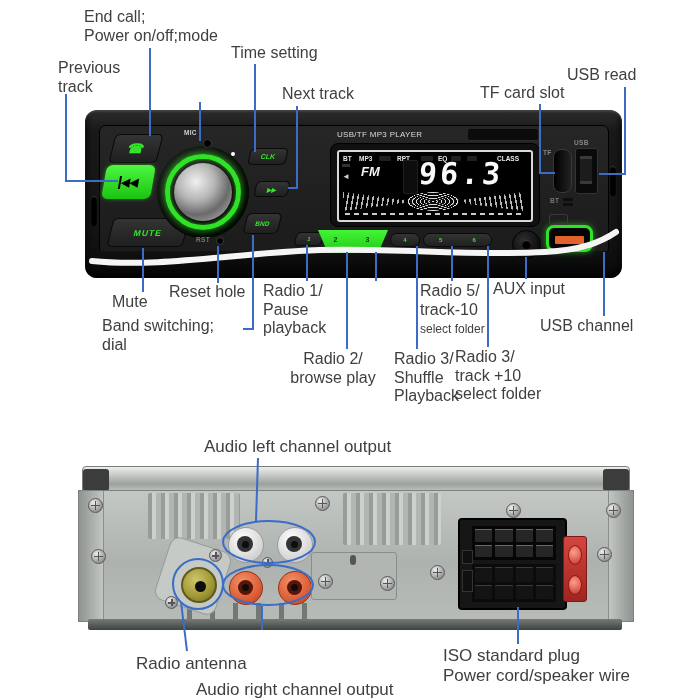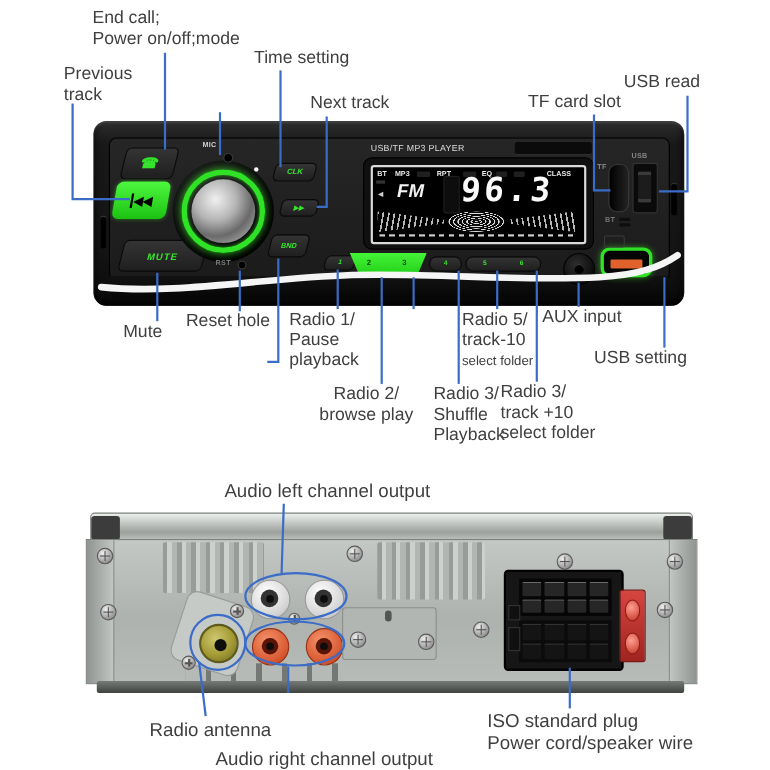--- a/index.html
+++ b/index.html
@@ -17,21 +17,21 @@
   .pbtn{position:absolute;display:flex;align-items:center;justify-content:center;background:linear-gradient(180deg,#343434,#1f1f1f);border:1px solid #0a0a0a;border-radius:5px;transform:skewX(-14deg);color:#35e42c;font-weight:bold;}
   .gbtn{position:absolute;display:flex;align-items:center;justify-content:center;background:linear-gradient(180deg,#4df73f,#1cc212);border-radius:6px;transform:skewX(-10deg);color:#042f03;font-weight:bold;box-shadow:0 0 4px rgba(60,230,40,.5);}
   .tinytxt{position:absolute;color:#9a9a9a;font-size:6.5px;font-weight:bold;letter-spacing:.3px;}
   .hole{position:absolute;border-radius:50%;background:#000;border:1px solid #3a3a3a;}
   
   #disp-bezel{position:absolute;left:245px;top:33px;width:208px;height:82px;background:#101010;border-radius:8px;border:1px solid #000;}
   #screen{position:absolute;left:252px;top:40px;width:192px;height:68px;background:#000;border:2px solid #d9d9d9;border-radius:3px;}
   .ind{position:absolute;top:3px;color:#e8e8e8;font-size:6.5px;font-weight:bold;}
   .ind-dim{position:absolute;top:4px;height:5px;background:#1f1f1f;border-radius:1px;}
   #freq{position:absolute;left:80px;top:4px;color:#fafafa;font-family:"DejaVu Sans Mono",monospace;font-weight:bold;font-size:30px;letter-spacing:3px;transform:skewX(-5deg);}
-  #band{position:absolute;left:22px;top:12px;color:#f2f2f2;font-weight:bold;font-style:italic;font-size:17px;}
+  #band{position:absolute;left:22px;top:12px;color:#f2f2f2;font-weight:bold;font-style:italic;font-size:13px;}
   .wing{position:absolute;top:40px;height:19px;opacity:.85;}
   .wing-l{background:repeating-linear-gradient(100deg,#d8d8d8 0 1.5px,transparent 1.5px 5px);clip-path:polygon(0 0,100% 42%,100% 58%,0 100%);}
   .wing-r{background:repeating-linear-gradient(80deg,#d8d8d8 0 1.5px,transparent 1.5px 5px);clip-path:polygon(0 42%,100% 0,100% 100%,0 58%);}
   #disc{position:absolute;left:68px;top:40px;width:52px;height:19px;border-radius:50%;background:repeating-radial-gradient(ellipse at center,#ddd 0 1px,#0a0a0a 1.5px 4px);}
   #dashline{position:absolute;left:6px;top:61px;width:178px;height:2px;background:repeating-linear-gradient(90deg,#ccc 0 5px,transparent 5px 9px);}
   
   .screw{position:absolute;width:13px;height:13px;border-radius:50%;background:radial-gradient(circle at 35% 30%,#eee,#aaa 55%,#707070);border:1px solid #5a5a5a;}
   .screw:before{content:"";position:absolute;left:14%;top:46%;width:72%;height:1.5px;background:#555;}
   .screw:after{content:"";position:absolute;top:14%;left:46%;height:72%;width:1.5px;background:#555;}
   .ribs{position:absolute;background:repeating-linear-gradient(90deg,#989c98 0 4px,#cdd1cd 4px 8px,#b2b6b2 8px 13px);border-radius:2px;}
@@ -257,35 +257,37 @@
 Power on/off;mode</div>
   <div class="lbl" style="left:58px;top:59px;z-index:6;">Previous
 track</div>
   <div class="lbl" style="left:231px;top:44px;z-index:6;">Time setting</div>
   <div class="lbl" style="left:282px;top:85px;z-index:6;">Next track</div>
   <div class="lbl" style="left:480px;top:84px;z-index:6;">TF card slot</div>
   <div class="lbl" style="left:567px;top:66px;z-index:6;">USB read</div>
 
   <div class="lbl" style="left:112px;top:293px;z-index:6;">Mute</div>
   <div class="lbl" style="left:169px;top:283px;z-index:6;">Reset hole</div>
+  <div class="lbl" style="left:102px;top:317px;z-index:6;">Band switching;
+dial</div>
   <div class="lbl" style="left:263px;top:282px;z-index:6;">Radio 1/
 Pause
 playback</div>
   <div class="lbl" style="left:278px;top:350px;width:110px;text-align:center;z-index:6;">Radio 2/
 browse play</div>
   <div class="lbl" style="left:394px;top:350px;z-index:6;">Radio 3/
 Shuffle
 Playback</div>
   <div class="lbl" style="left:420px;top:282px;z-index:6;"><span style="white-space:pre-line;">Radio 5/
 track-10</span><br><span class="lbl-sm">select folder</span></div>
   <div class="lbl" style="left:455px;top:348px;z-index:6;">Radio 3/
 track +10
 select folder</div>
   <div class="lbl" style="left:493px;top:280px;z-index:6;">AUX input</div>
-  <div class="lbl" style="left:540px;top:317px;z-index:6;">USB setting</div>
+  <div class="lbl" style="left:540px;top:317px;z-index:6;">USB channel</div>
 
   <div class="lbl" style="left:204px;top:437px;font-size:17px;z-index:6;">Audio left channel output</div>
   <div class="lbl" style="left:196px;top:632px;font-size:17px;z-index:6;margin-top:48px;">Audio right channel output</div>
   <div class="lbl" style="left:136px;top:654px;font-size:17px;z-index:6;">Radio antenna</div>
   <div class="lbl" style="left:443px;top:646px;font-size:17px;z-index:6;">ISO standard plug
 Power cord/speaker wire</div>
 
 </div>
 
 </body></html>

